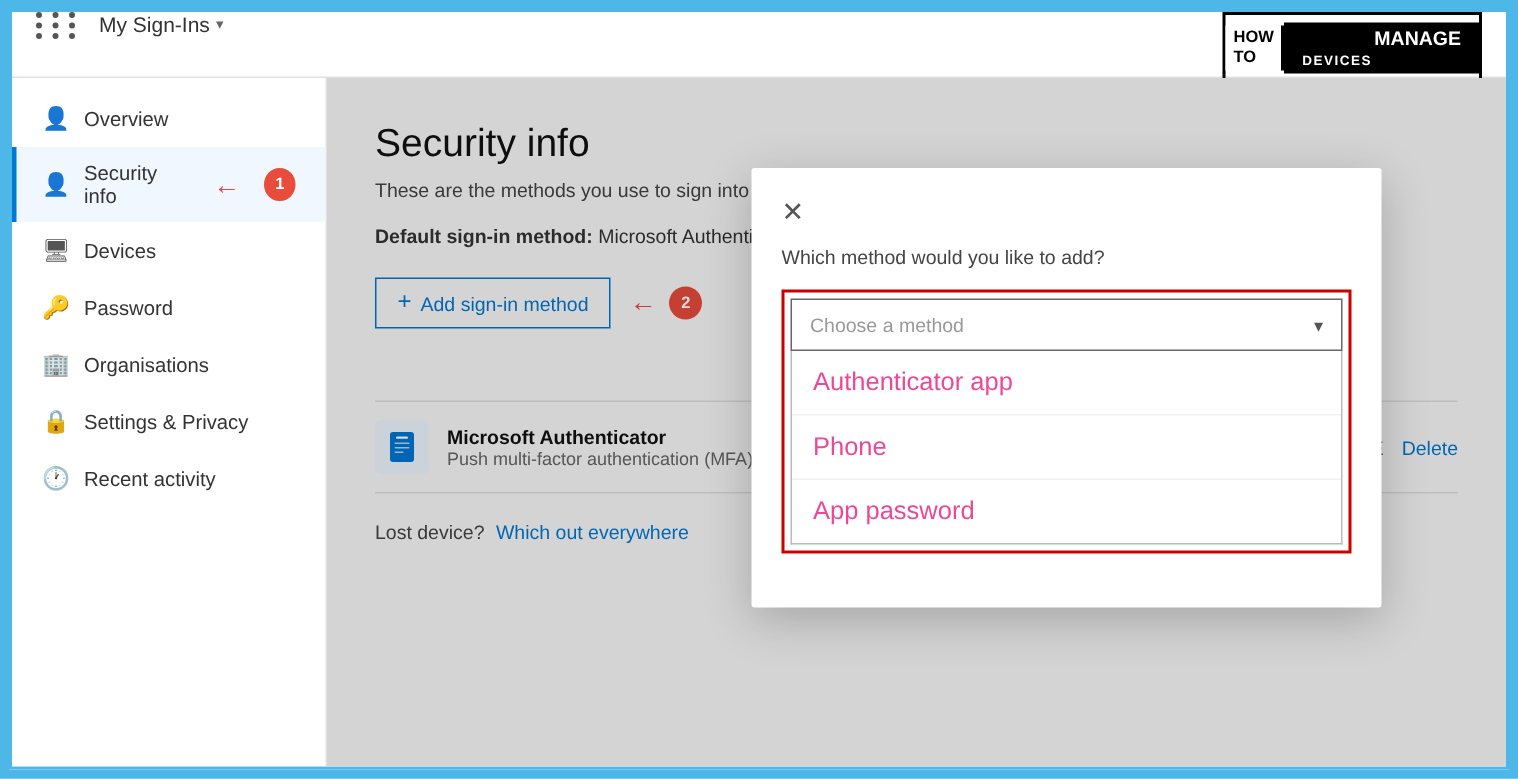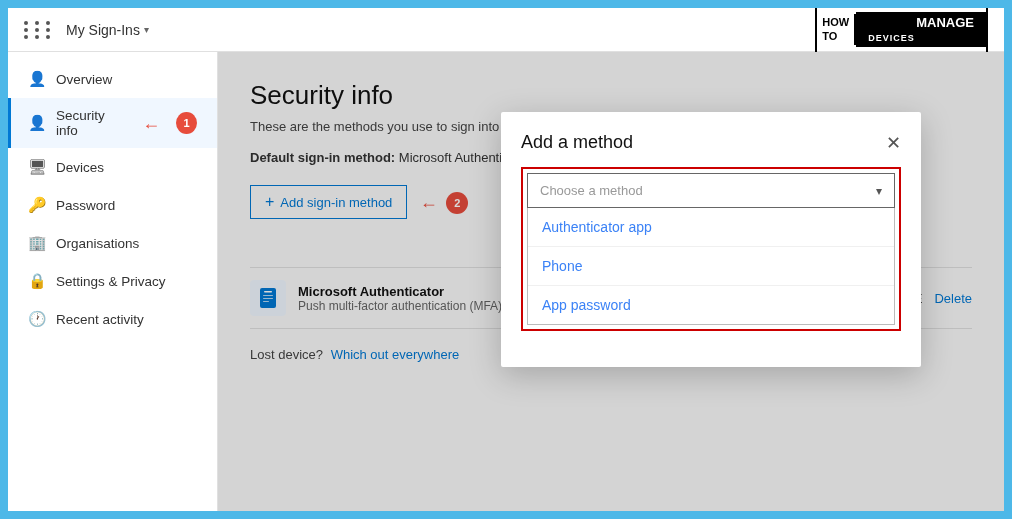--- a/index.html
+++ b/index.html
@@ -21,21 +21,21 @@
       display: flex;
       flex-direction: column;
       border: 2px solid #4db8e8;
       overflow: hidden;
     }
     
     .top-bar {
       background: #fff;
       height: 44px;
       display: flex;
-      align-items: center;
+      align-items: flex-start;
       padding: 0 16px;
       border-bottom: 1px solid #e0e0e0;
       flex-shrink: 0;
     }
     .top-bar-grid {
       display: grid;
       grid-template-columns: repeat(3,8px);
       gap: 3px;
       margin-right: 12px;
     }
@@ -302,22 +302,22 @@
       color: #555;
       font-size: 12px;
     }
     .dropdown-options {
       border: 1px solid #bbb;
       border-top: none;
       background: #fff;
     }
     .dropdown-option {
       padding: 11px 14px;
-      font-size: 14px;
-      color: #3b82f6;
+      font-size: 17px;
+      color: #ec4899;
       cursor: pointer;
       border-bottom: 1px solid #f0f0f0;
     }
     .dropdown-option:last-child {
       border-bottom: none;
     }
   </style>
 </head>
 <body>
 
@@ -433,24 +433,24 @@
       
       <div class="lost-device">
         <span>Lost device?</span>
         <a href="#" style="color:#0078d4;text-decoration:none;margin-left:4px;">Which out everywhere</a>
       </div>
 
       
       <div class="overlay">
         <div class="modal">
           <div class="modal-header">
-            <span class="modal-title">Add a method</span>
             <button class="modal-close">✕</button>
           </div>
           <div class="modal-body">
+            <p class="modal-desc">Which method would you like to add?</p>
             <div class="dropdown-wrapper">
               <div class="dropdown-select">
                 <span>Choose a method</span>
                 <span class="chev">▾</span>
               </div>
               <div class="dropdown-options">
                 <div class="dropdown-option">Authenticator app</div>
                 <div class="dropdown-option">Phone</div>
                 <div class="dropdown-option">App password</div>
               </div>

